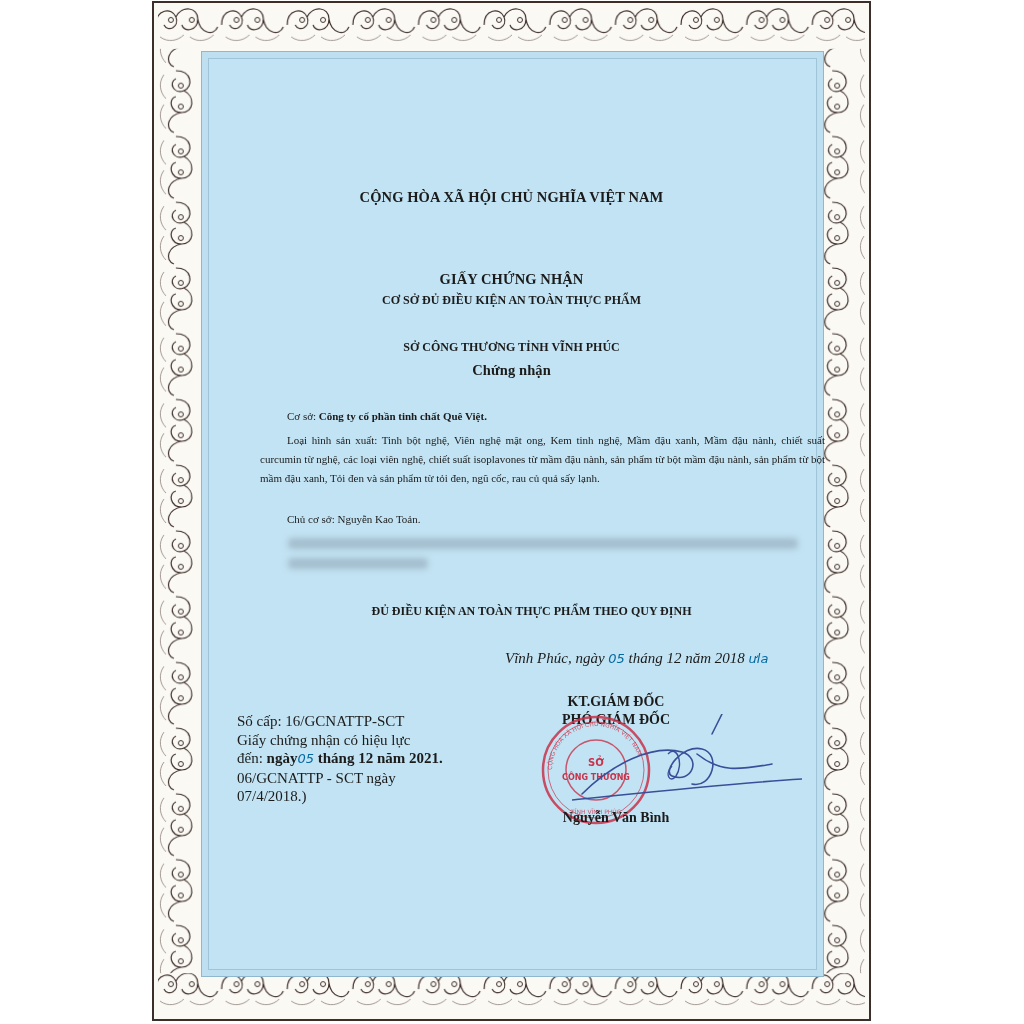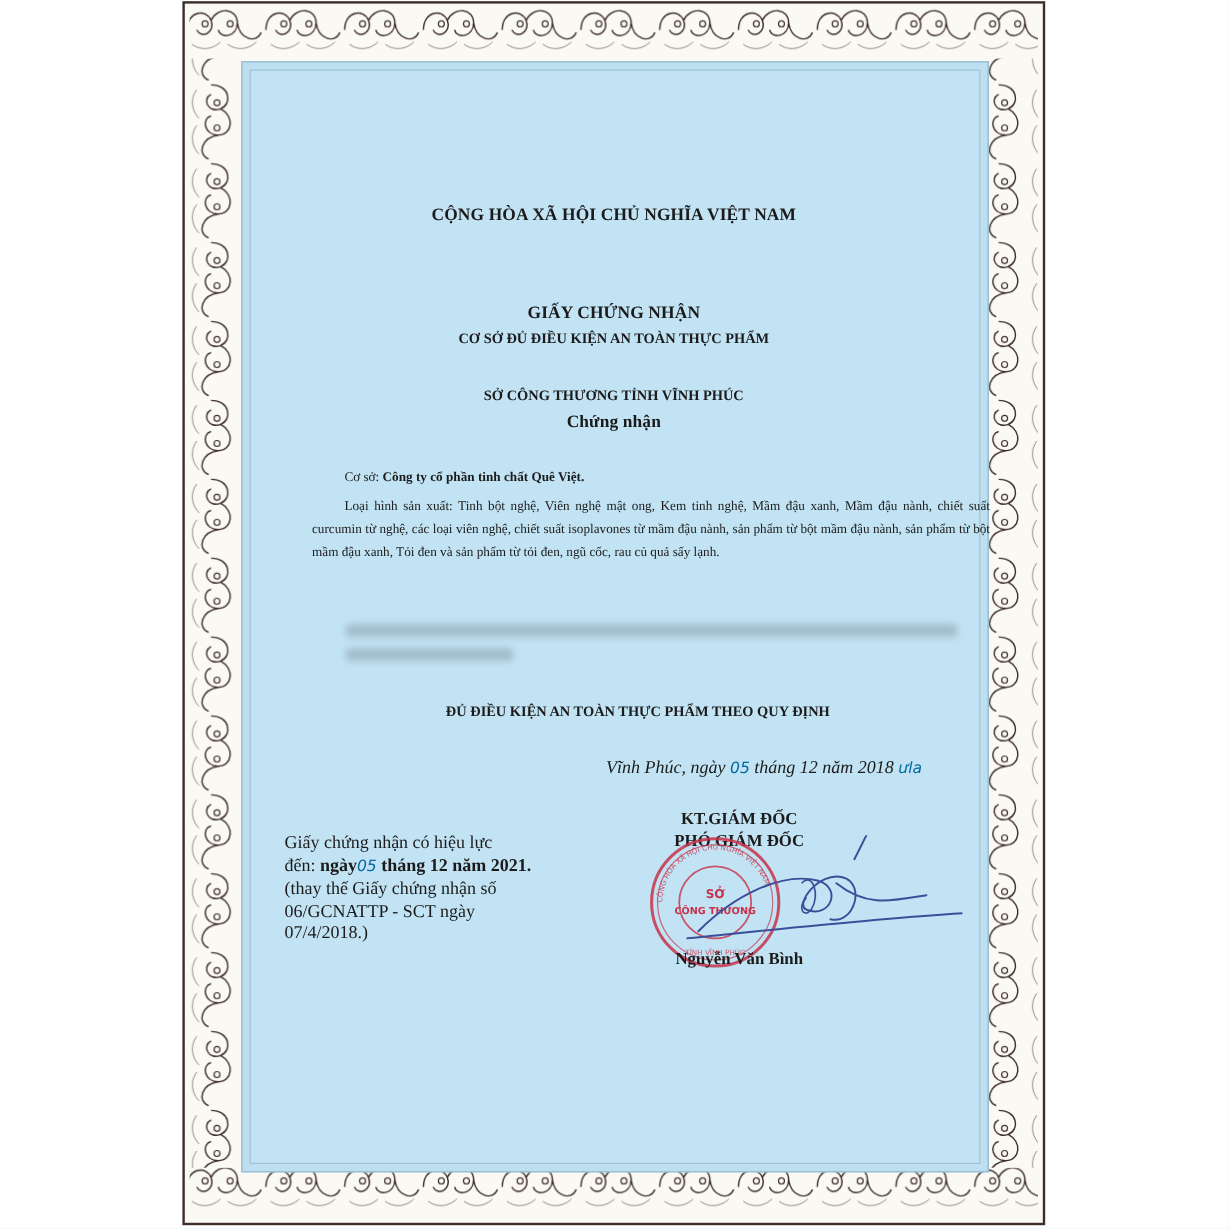--- a/index.html
+++ b/index.html
@@ -12,21 +12,21 @@
       position: absolute; left: 152px; top: 1px; width: 719px; height: 1020px;
       background: #fbf9f4; border: 2px solid #3d2e2a; box-sizing: border-box;
     }
     .ornament { position: absolute; left: 0; top: 0; width: 100%; height: 100%; }
     .panel {
       position: absolute; left: 47px; top: 48px; width: 623px; height: 926px;
       background: #c2e3f3; border: 1px solid #8fb8cf; box-sizing: border-box;
       box-shadow: inset 0 0 0 6px #bddff0, inset 0 0 0 7px #9fc4d8;
     }
     .content {
-      position: absolute; left: 200px; top: 46px; width: 623px; height: 925px;
+      position: absolute; left: 200px; top: 64px; width: 623px; height: 925px;
     }
     .center { position: absolute; left: 0; width: 100%; text-align: center; }
     .b { font-weight: bold; }
     .h1 { font-size: 14.5px; font-weight: bold; letter-spacing: 0.1px; }
     .motto { font-size: 14.5px; font-weight: bold; text-decoration: underline; }
     .h2 { font-size: 12px; font-weight: bold; }
     .para { position: absolute; left: 60px; width: 565px; font-size: 11px; line-height: 19px; text-align: justify; }
     .indent { text-indent: 27px; }
     .blur-line {
       position: absolute; left: 88px; height: 11px; background: #9cb4c4;
@@ -74,39 +74,40 @@
   <div class="center h1" style="top:207px;">GIẤY CHỨNG NHẬN</div>
   <div class="center h2" style="top:229px;">CƠ SỞ ĐỦ ĐIỀU KIỆN AN TOÀN THỰC PHẨM</div>
 
   <div class="center h2" style="top:276px;">SỞ CÔNG THƯƠNG TỈNH VĨNH PHÚC</div>
   <div class="center h1" style="top:298px;">Chứng nhận</div>
 
   <div class="para indent" style="top:343px;">
     <span>Cơ sở: </span><span class="b">Công ty cổ phần tinh chất Quê Việt.</span>
   </div>
   <div class="para indent" style="top:367px; left:60px; width:565px;">Loại hình sản xuất: Tinh bột nghệ, Viên nghệ mật ong, Kem tinh nghệ, Mầm đậu xanh, Mầm đậu nành, chiết suất curcumin từ nghệ, các loại viên nghệ, chiết suất isoplavones từ mầm đậu nành, sản phẩm từ bột mầm đậu nành, sản phẩm từ bột mầm đậu xanh, Tỏi đen và sản phẩm từ tỏi đen, ngũ cốc, rau củ quả sấy lạnh.</div>
+  <div class="para indent" style="top:446px;">Chủ cơ sở: Nguyễn Kao Toản.</div>
 
   <div class="blur-line" style="top:474px; width:510px;"></div>
   <div class="blur-line" style="top:494px; width:140px;"></div>
 
   <div class="center h2" style="top:540px; left:20px;">ĐỦ ĐIỀU KIỆN AN TOÀN THỰC PHẨM THEO QUY ĐỊNH</div>
 
   <div style="position:absolute; left:305px; top:586px; font-size:15px;" class="italic">
     <span>Vĩnh Phúc, ngày </span><span class="hand" style="font-size:13px;">05</span><span> tháng 12 năm 2018 </span><span class="hand" style="font-size:13px;">ưla</span>
   </div>
 
   <div class="sign-block" style="top:630px;">KT.GIÁM ĐỐC</div>
   <div class="sign-block" style="top:648px;">PHÓ GIÁM ĐỐC</div>
 
   <div class="left-info">
+    <div>Số cấp: 16/GCNATTP-SCT</div>
     <div>Giấy chứng nhận có hiệu lực</div>
     <div>
       <span>đến: </span><span class="b">ngày</span><span class="hand" style="font-size:13px;">05</span><span class="b"> tháng 12 năm 2021.</span>
     </div>
-    <div>(thay thế Giấy chứng nhận số</div>
     <div>06/GCNATTP - SCT ngày</div>
     <div>07/4/2018.)</div>
   </div>
 
   <svg class="stamp" viewBox="0 0 112 112">
     <circle cx="56" cy="56" r="53" fill="none" stroke="#c8324a" stroke-width="2.5" opacity="0.85"></circle>
     <circle cx="56" cy="56" r="48" fill="none" stroke="#c8324a" stroke-width="1" opacity="0.7"></circle>
     <circle cx="56" cy="56" r="30" fill="none" stroke="#c8324a" stroke-width="1.5" opacity="0.8"></circle>
     <text x="56" y="52" text-anchor="middle" font-family="DejaVu Sans, sans-serif" font-size="10" font-weight="bold" fill="#c8324a">SỞ</text>
     <text x="56" y="66" text-anchor="middle" font-family="DejaVu Sans, sans-serif" font-size="8" font-weight="bold" fill="#c8324a">CÔNG THƯƠNG</text>

